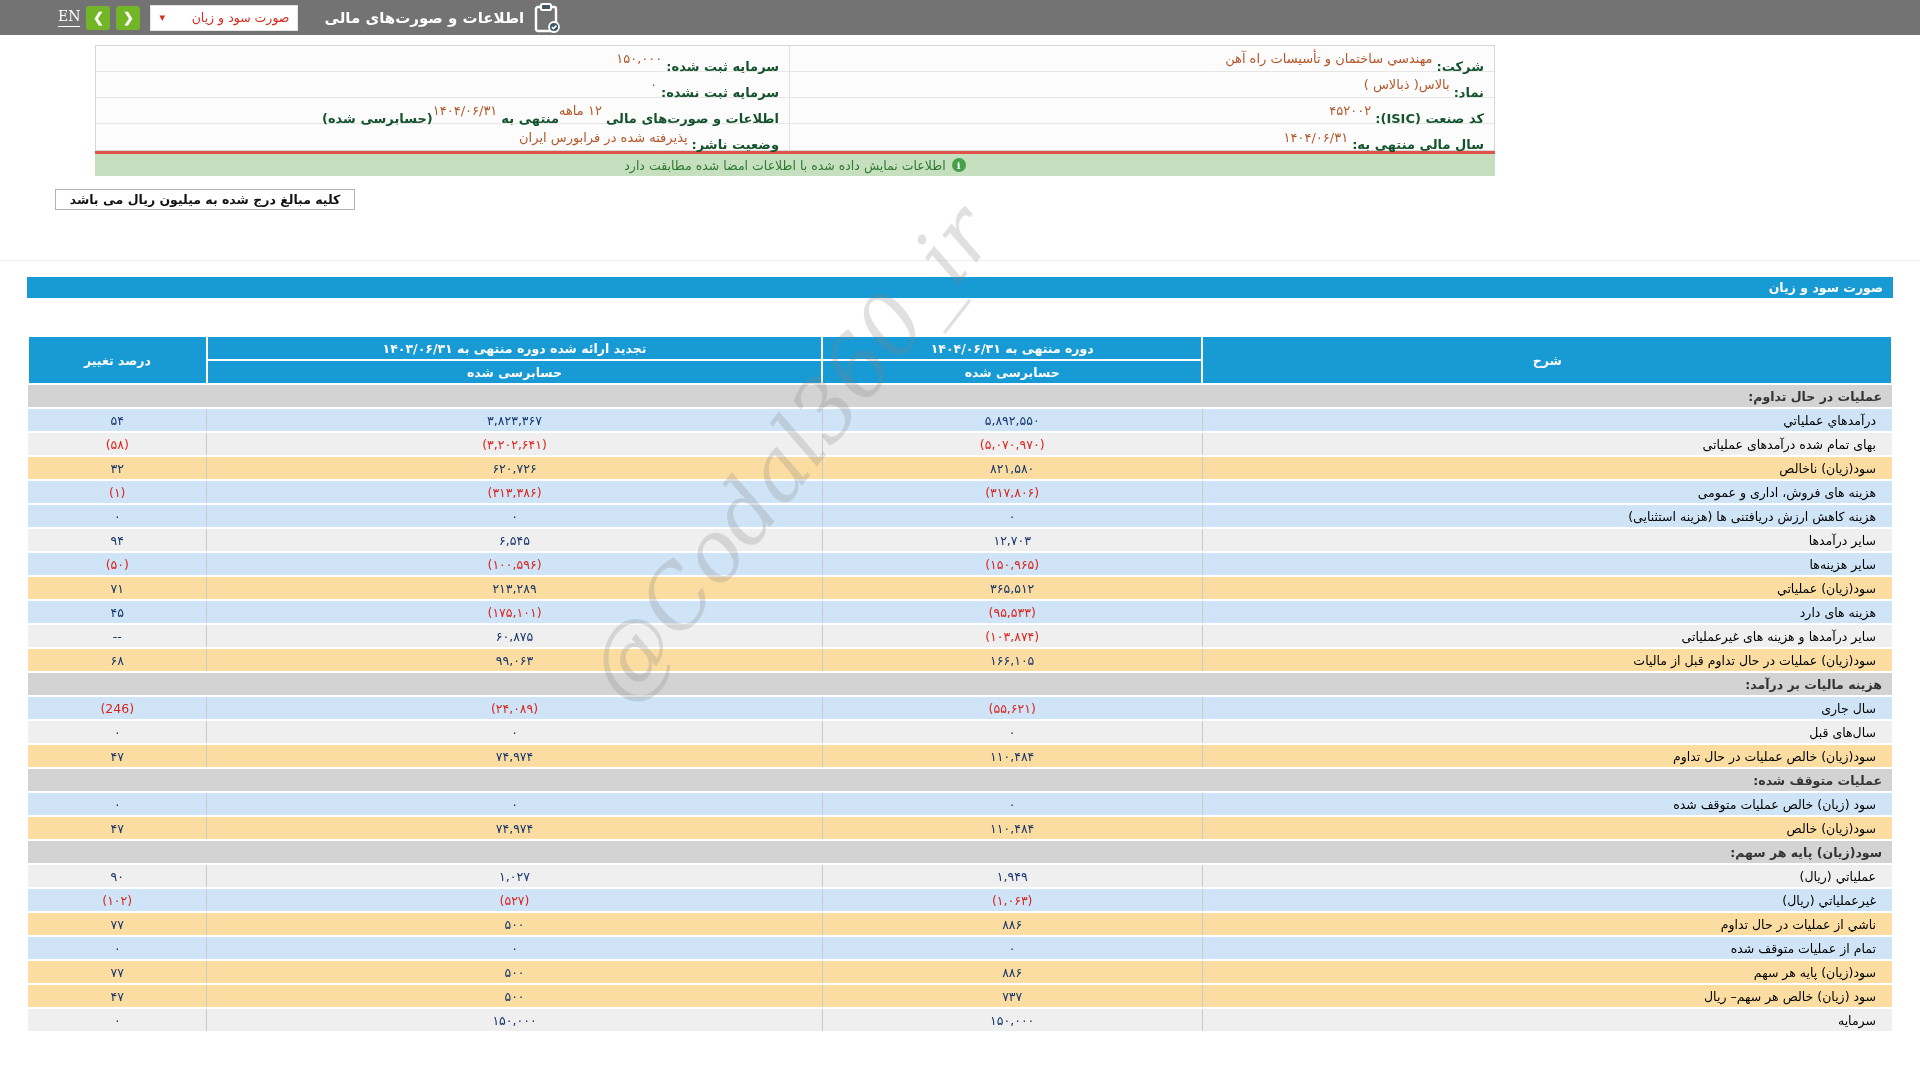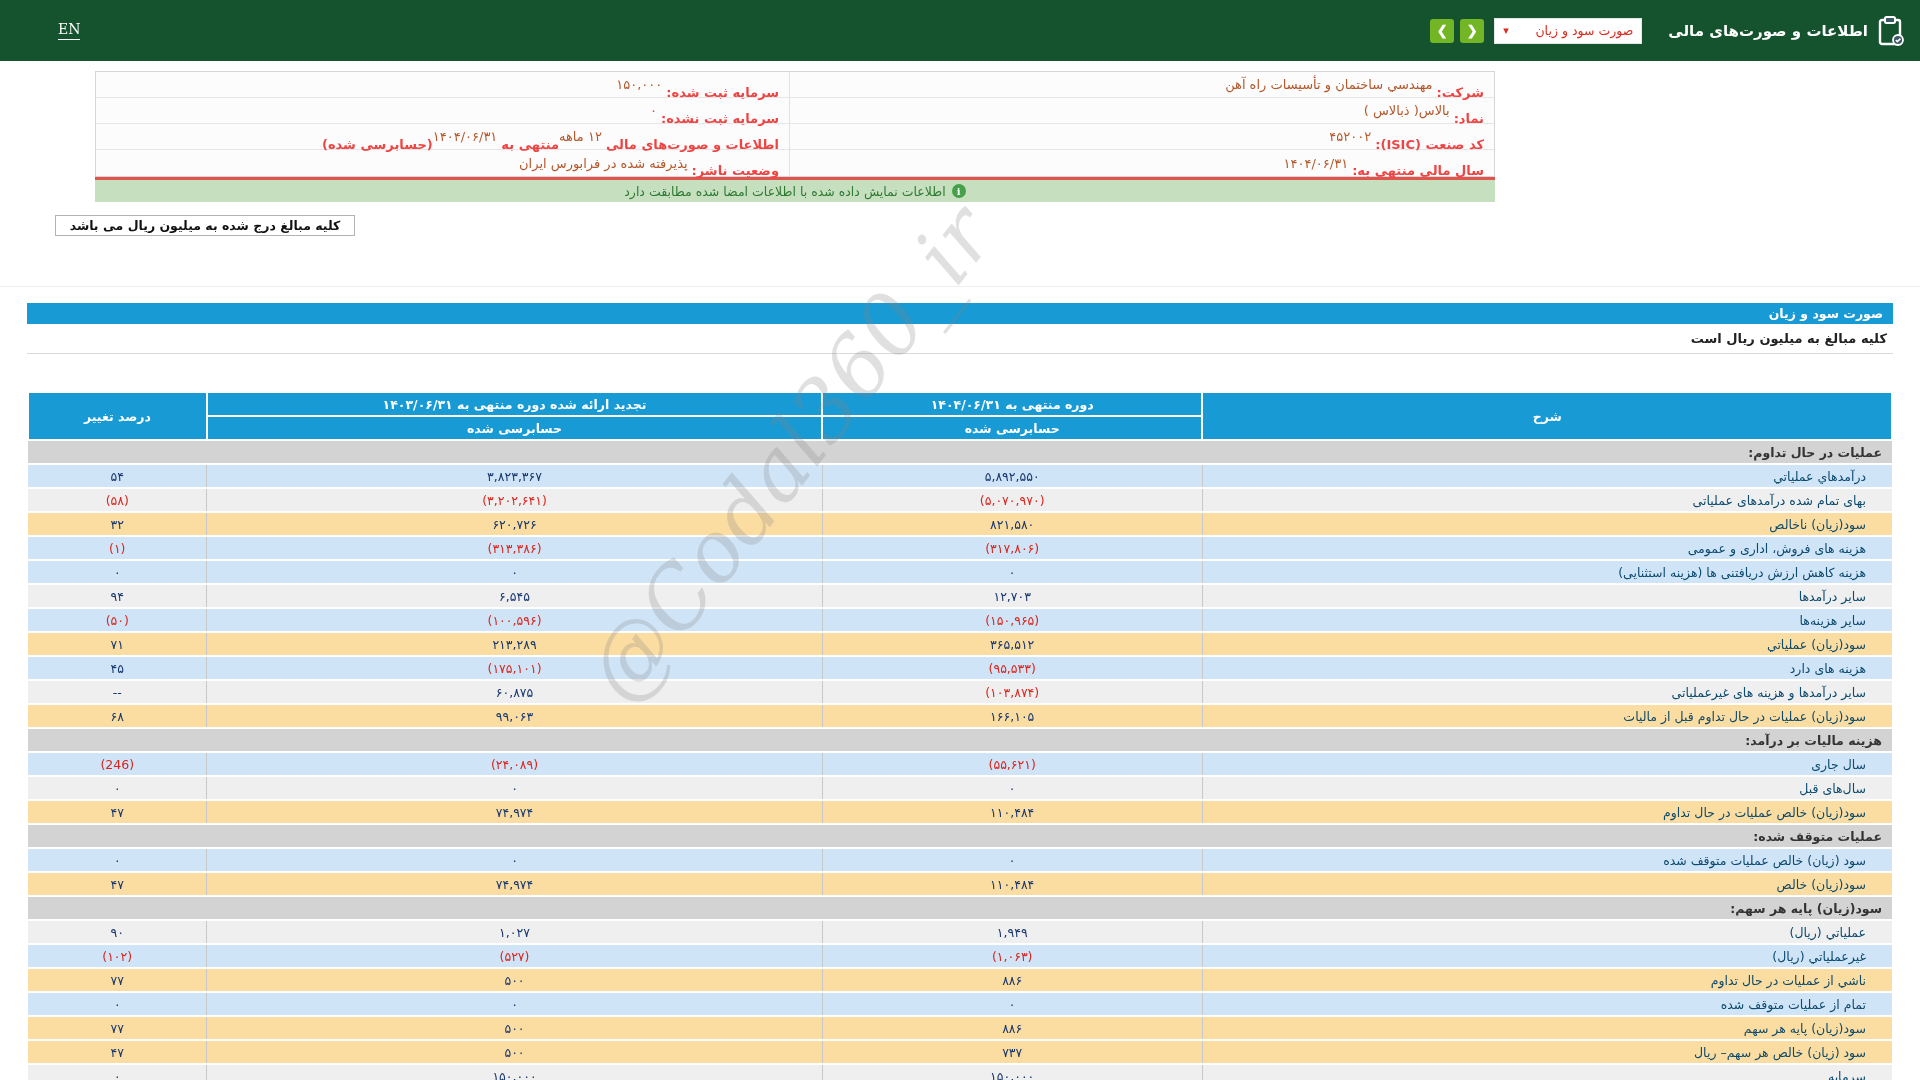--- a/index.html
+++ b/index.html
@@ -1,21 +1,21 @@
 <!DOCTYPE html>
 <html lang="fa"><head>
 <meta charset="utf-8">
 <style>
   * { box-sizing: border-box; margin: 0; padding: 0; }
   html,body { width:1920px; height:1080px; overflow:hidden; background:#fff;
     font-family:"DejaVu Sans", sans-serif; }
 
   
-  .topbar { height:61px; background:#14532d; display:flex; align-items:center;
-    justify-content:space-between; padding:0 16px 0 58px; }
+  .topbar { height:35px; background:#737373; display:flex; align-items:center;
+    justify-content:flex-start; padding:0 16px 0 58px; }
   .en-link { color:#fff; font-size:14px; font-family:"DejaVu Serif",serif;
     border-bottom:1px solid #fff; padding-bottom:2px; cursor:pointer; text-decoration:none; }
   .tb-group { display:flex; flex-direction:row-reverse; align-items:center; }
   .clipboard-icon { width:26px; height:30px; margin-left:10px; position:relative; }
   .tb-title { color:#fff; font-size:15px; font-weight:bold; margin-left:26px; }
   .tb-dropdown { width:148px; height:26px; background:#fff; border:1px solid #e6e6e6;
     display:flex; flex-direction:row-reverse; align-items:center; justify-content:space-between;
     padding:0 8px; margin-left:10px; cursor:pointer; }
   .tb-dropdown .dd-value { color:#d92b1f; font-size:12.5px; }
   .tb-dropdown .dd-chevron { color:#d92b1f; font-size:11px; }
@@ -23,21 +23,21 @@
     color:#fff; font-size:13px; font-weight:bold; cursor:pointer; margin-left:6px;
     display:flex; align-items:center; justify-content:center; }
 
   
   .info-panel { width:1400px; margin:10px 0 0 95px; border:1px solid #d6d6d6;
     background:#fcfcfc; display:grid; grid-template-columns:705px 693px; direction:rtl; }
   .info-cell { height:26px; display:flex; align-items:center; padding:0 10px;
     font-size:13px; border-bottom:1px solid #e6e6e6; white-space:nowrap; }
   .info-cell.last { border-bottom:none; }
   .info-cell.col-a { border-left:1px solid #e2e2e2; }
-  .info-cell .lbl { font-weight:bold; color:#ef4444;margin-top:15px; }
+  .info-cell .lbl { font-weight:bold; color:#14532d;margin-top:15px; }
   .info-cell .val { color:#b4572b; margin-right:4px; }
 
   .red-line { width:1400px; height:3px; background:#e0544c; margin-left:95px; }
   .green-banner { width:1400px; height:22px; margin-left:95px; background:#c6e0bf;
     display:flex; align-items:center; justify-content:center; direction:rtl; }
   .green-banner .txt { color:#2e7a33; font-size:12.5px; }
   .info-dot { width:14px; height:14px; border-radius:50%; background:#45a049; color:#fff;
     font-size:10px; font-weight:bold; display:flex; align-items:center; justify-content:center;
     margin-left:6px; font-family:"DejaVu Serif",serif; }
 
@@ -54,21 +54,21 @@
   .stmt-note { height:30px; direction:rtl; display:flex; align-items:center; padding:0 6px;
     font-size:13px; font-weight:bold; color:#222; border-bottom:1px solid #d9d9d9; background:#fff; }
 
   table.fin { width:100%; border-collapse:collapse; direction:rtl; margin-top:37px;
     font-size:12.5px; table-layout:fixed; }
   table.fin thead th { background:#189ad4; color:#fff; font-weight:bold; height:24px;
     border:2px solid #fff; padding:1px 6px; text-align:center; }
   table.fin td { height:24px; padding:1px 8px; text-align:center;
     border-bottom:2px solid #fff; color:#17366d; }
   table.fin td + td { border-right:1px solid #c9c9c9; }
-  table.fin td.desc { text-align:right; color:#0c4a6e; padding-right:26px; }
+  table.fin td.desc { text-align:right; color:#000000; padding-right:16px; }
   table.fin tr.section td { background:#d3d3d3; font-weight:bold; color:#333;
     text-align:right; padding-right:10px; }
   tr.r-blue td { background:#cfe5f7; }
   tr.r-gray td { background:#efeff0;margin-left:12px; }
   tr.r-yellow td { background:#fbdda1; }
   .num { direction:ltr; unicode-bidi:isolate; }
   .neg { color:#dc241c; }
 
   
   .watermark { position:absolute; top:405px; left:470px; width:640px; text-align:center;
@@ -144,21 +144,20 @@
   <span class="info-dot">i</span>
   <span class="txt">اطلاعات نمایش داده شده با اطلاعات امضا شده مطابقت دارد</span>
 </div>
 
 <div class="note-box">کلیه مبالغ درج شده به میلیون ریال می باشد</div>
 
 <div class="top-sep"></div>
 
 <div class="stmt">
   <div class="stmt-title-bar">صورت سود و زیان</div>
-  <div class="stmt-note">کلیه مبالغ به میلیون ریال است</div>
 
   <table class="fin">
     <colgroup>
       <col style="width:37%">
         <col style="width:20.4%">
         <col style="width:33%">
         <col style="width:9.6%">
     </colgroup>
     <thead>
       <tr>

